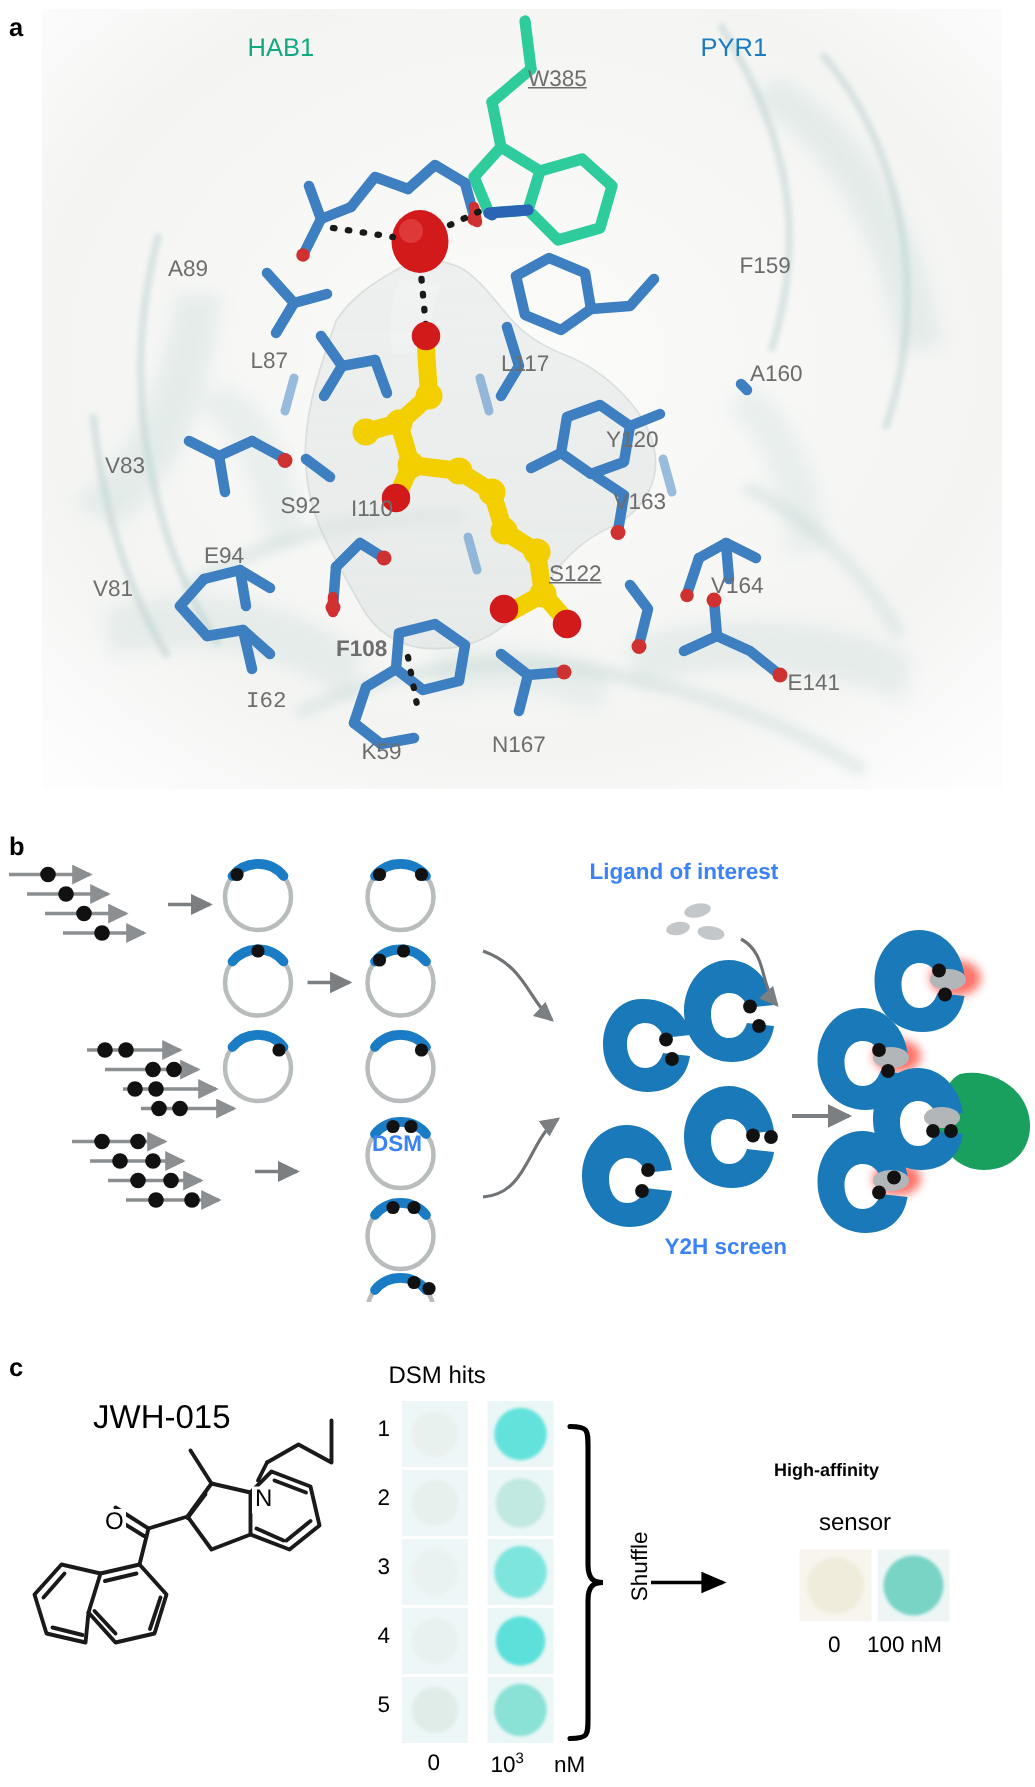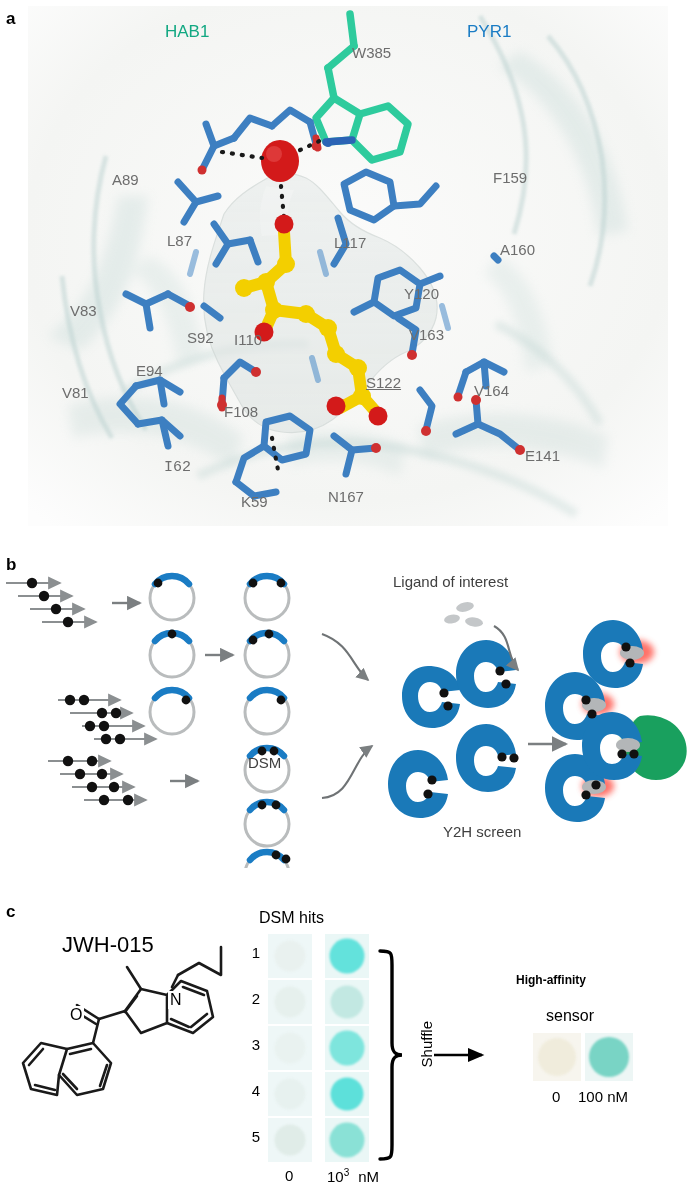--- a/index.html
+++ b/index.html
@@ -51,23 +51,24 @@
   }
   
   #panel-b {
     position: absolute;
     left: 0; top: 548px;
     width: 690px; height: 320px;
   }
   .b-text {
     position: absolute;
     font-size: 15px;
-    color: #404040;
+    color: #3b82f6;
     white-space: nowrap;
     font-family: "Liberation Sans", sans-serif;
+    font-weight: bold;
   }
   
   #panel-c {
     position: absolute;
     left: 0; top: 895px;
     width: 690px; height: 296px;
   }
   .c-text {
     position: absolute;
     font-size: 15px;
@@ -312,36 +313,36 @@
         <path d="M292,246 L298,268"></path>
         <path d="M284,352 L290,374"></path>
         <path d="M414,300 L420,322"></path>
         <path d="M168,246 L162,268"></path>
       </g>
     </svg>
 
     <div class="prot-label" style="left:137px; top:16px; color:#12a882;">HAB1</div>
     <div class="prot-label" style="left:439px; top:16px; color:#1a7cc4;">PYR1</div>
 
-    <div class="res-label" style="left:324px; top:38px;">W385</div>
+    <div class="res-label" style="left:324px; top:38px;text-decoration:underline;">W385</div>
     <div class="res-label" style="left:465px; top:163px;">F159</div>
     <div class="res-label" style="left:84px;  top:165px;">A89</div>
     <div class="res-label" style="left:139px; top:226px;">L87</div>
     <div class="res-label" style="left:306px; top:228px;">L117</div>
     <div class="res-label" style="left:472px; top:235px;">A160</div>
     <div class="res-label" style="left:42px;  top:296px;">V83</div>
     <div class="res-label" style="left:376px; top:279px;">Y120</div>
     <div class="res-label" style="left:159px; top:323px;">S92</div>
     <div class="res-label" style="left:206px; top:325px;">I110</div>
     <div class="res-label" style="left:381px; top:320px;">V163</div>
     <div class="res-label" style="left:108px; top:356px;">E94</div>
     <div class="res-label" style="left:34px;  top:378px;">V81</div>
     <div class="res-label" style="left:338px; top:368px;text-decoration:underline;">S122</div>
     <div class="res-label" style="left:446px; top:376px;">V164</div>
-    <div class="res-label" style="left:196px; top:397px;">F108</div>
+    <div class="res-label" style="left:196px; top:418px;font-weight:bold;">F108</div>
     <div class="res-label" style="left:497px; top:441px;">E141</div>
     <div class="res-label" style="left:136px; top:453px;font-family:Liberation Mono, monospace;">I62</div>
     <div class="res-label" style="left:213px; top:487px;">K59</div>
     <div class="res-label" style="left:300px; top:482px;">N167</div>
   </div>
 
   <div class="panel-letter" style="left:6px; top:556px;">b</div>
 
   <div id="panel-b">
     <svg width="690" height="320" viewBox="0 0 690 320">
@@ -640,21 +641,21 @@
       </div>
     <div class="spot-cell" style="left:325px; top:177px; background:#eaf7f6;">
       <div class="spot-disc" style="width:33px;height:33px;background:#5de0da;"></div>
       </div>
     <div class="spot-cell" style="left:325px; top:223px; background:#eaf7f6;">
       <div class="spot-disc" style="width:35px;height:35px;background:#8ae1d6;"></div>
       </div>
 
     <div class="c-text" style="left:285px; top:272px;">0</div>
     <div class="c-text" style="left:327px; top:272px;">
-      <span>10</span><sup style="font-size:10px;">3</sup><span style="margin-left:9px;">nM</span>
+      <span>10</span><sup style="font-size:10px;">3</sup><span style="margin-left:20px;">nM</span>
     </div>
 
     <svg width="160" height="260" viewBox="0 0 160 260" style="position:absolute; left:374px; top:30px;">
       <defs>
         <marker id="arrBlack" markerWidth="8" markerHeight="8" refX="6" refY="3" orient="auto">
           <path d="M0,0 L7,3 L0,6 Z" fill="#000"></path>
         </marker>
       </defs>
       <path d="M6,26 C18,26 18,28 18,40 L18,118 C18,128 22,130 28,130
                C22,130 18,132 18,142 L18,220 C18,232 18,234 6,234" fill="none" stroke="#000" stroke-width="3.4" stroke-linecap="round"></path>

